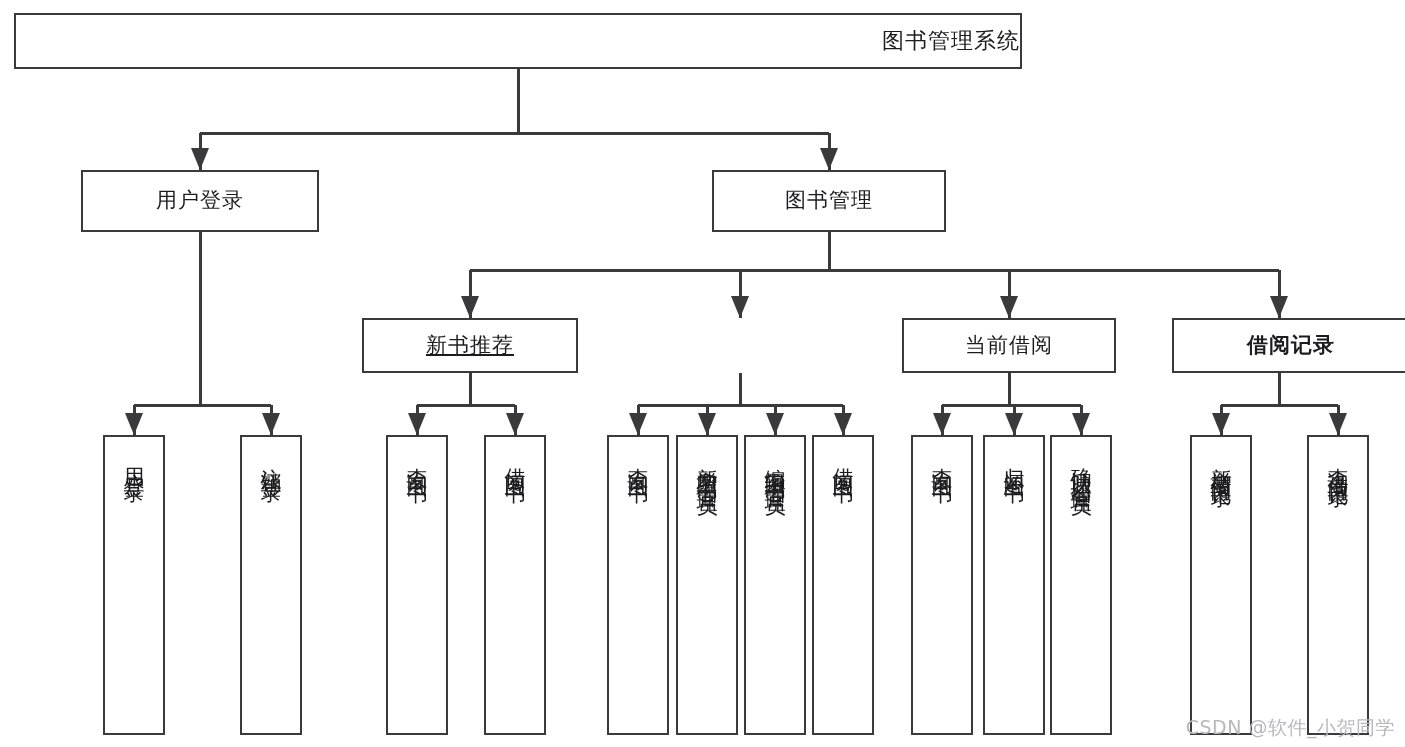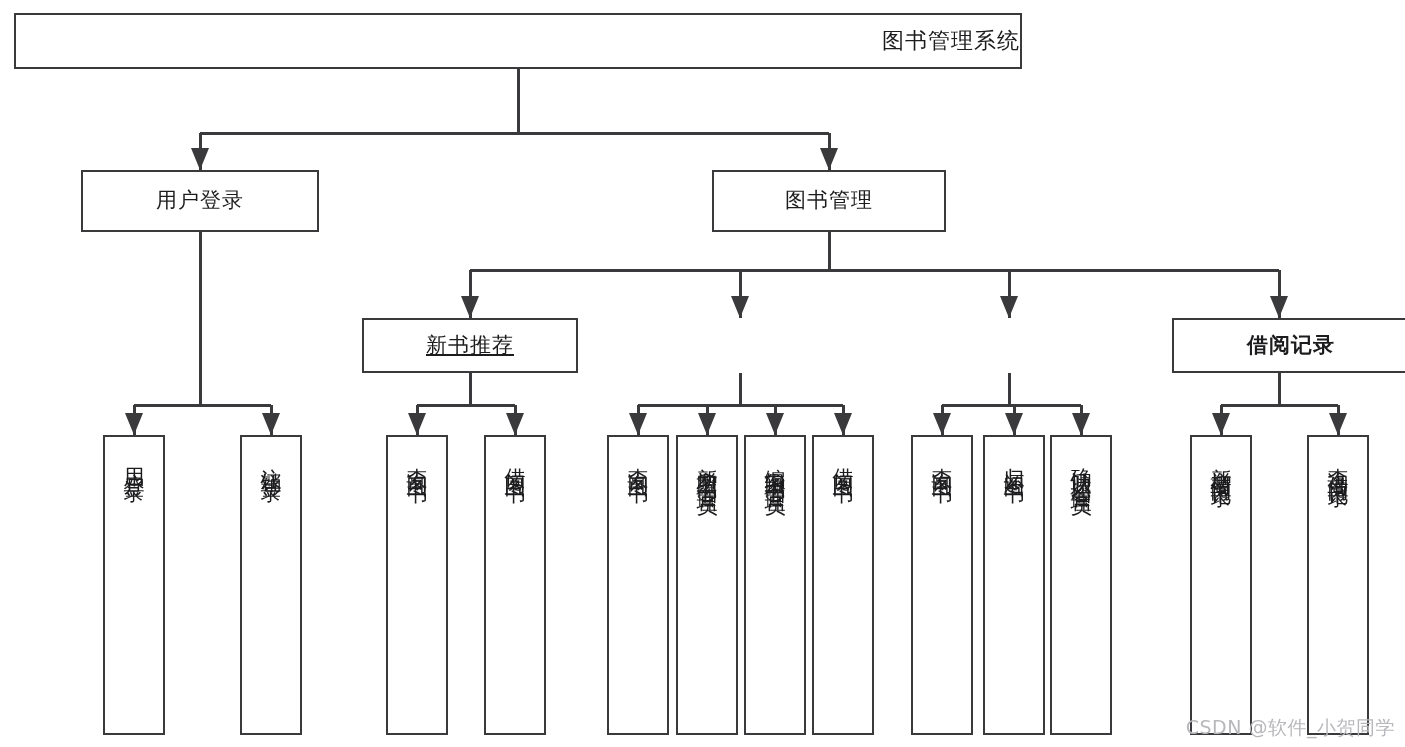--- a/index.html
+++ b/index.html
@@ -142,20 +142,23 @@
 
   <div class="node h" style="left:712px; top:170px; width:234px; height:62px;text-align:center;">
     <span>图书管理</span>
   </div>
 
   <div class="node h" style="left:362px; top:318px; width:216px; height:55px;text-decoration:underline;">
     <span>新书推荐</span>
   </div>
 
 
+  <div class="node h" style="left:902px; top:318px; width:214px; height:55px;">
+    <span>当前借阅</span>
+  </div>
 
   <div class="node h" style="left:1172px; top:318px; width:238px; height:55px;font-weight:bold;">
     <span>借阅记录</span>
   </div>
 
   <div class="node v" style="left:103px; top:435px; width:62px; height:300px;">
     <span class="vtext">用户登录</span>
   </div>
 
   <div class="node v" style="left:240px; top:435px; width:62px; height:300px;">

